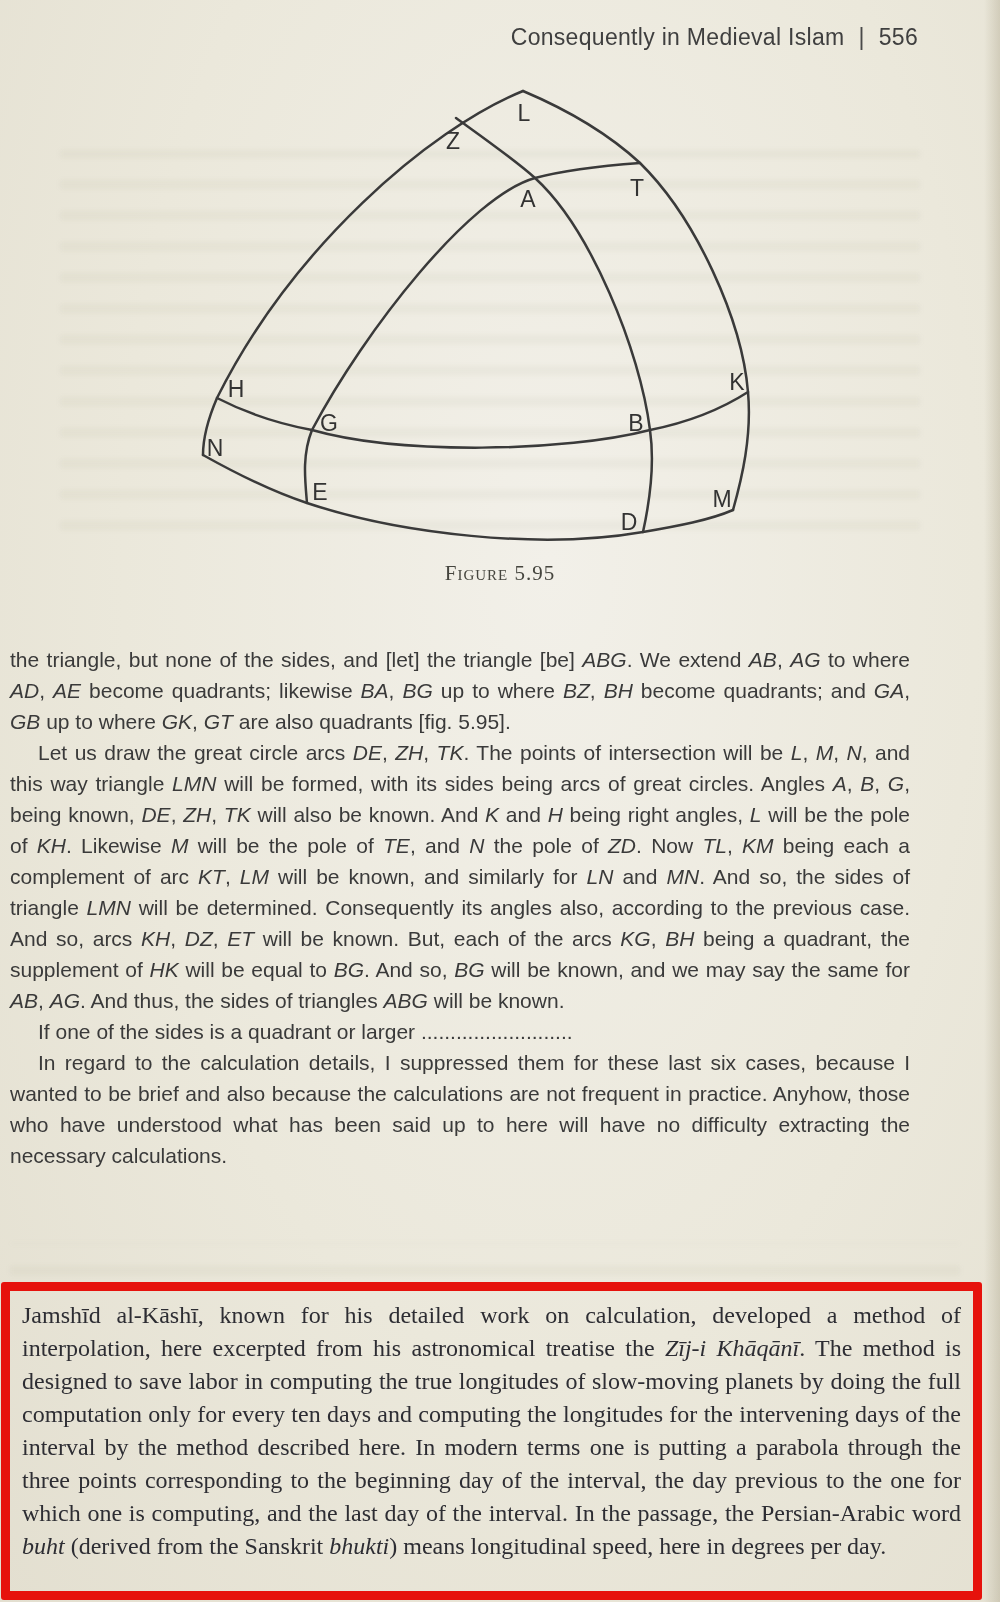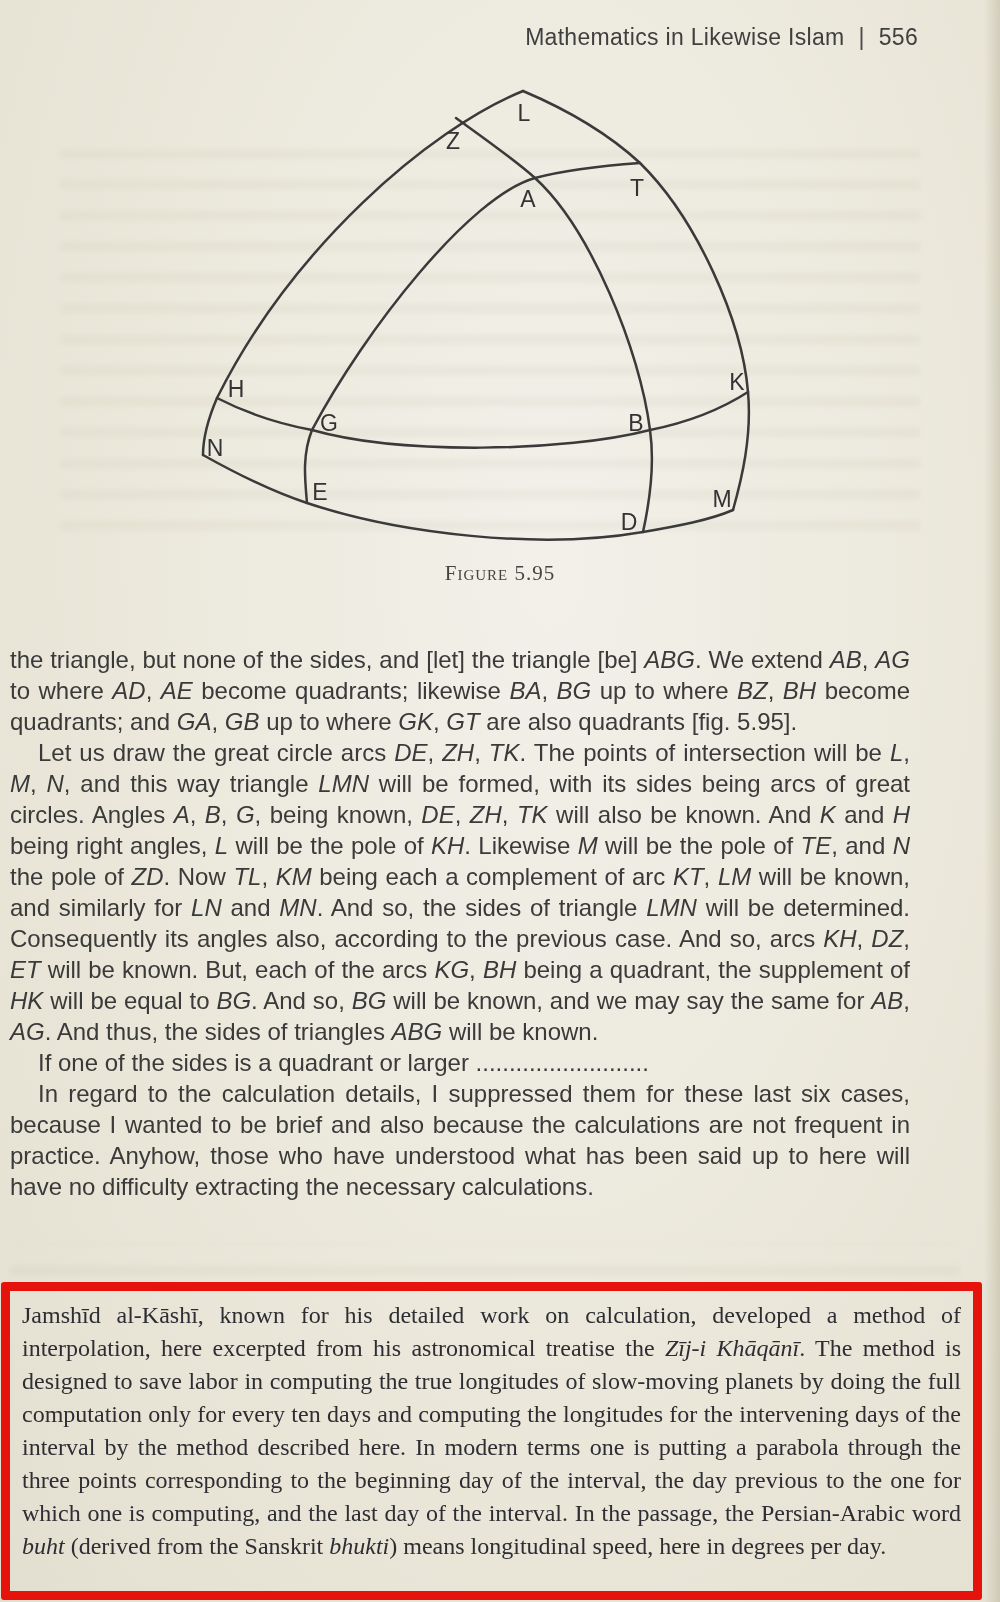--- a/index.html
+++ b/index.html
@@ -21,21 +21,21 @@
   .figure-wrap svg{width:100%;height:100%;display:block;}
   .figure-wrap svg path{fill:none;stroke:#3a3a3a;stroke-width:2.5;stroke-linecap:round;}
   .figure-wrap svg text{font-family:"Liberation Sans",sans-serif;font-size:23px;fill:#333;text-anchor:middle;}
   .caption{
     position:absolute;top:561px;left:0;width:1000px;text-align:center;
     font-family:"Liberation Serif", serif;font-variant:small-caps;
     font-size:21px;letter-spacing:1px;color:#45453e;
   }
   .body-text{
     position:absolute;left:10px;top:644px;width:900px;
-    font-size:24px;line-height:31px;color:#3a3a3a;text-align:justify;
+    font-size:21px;line-height:31px;color:#3a3a3a;text-align:justify;
   }
   .body-text p{margin:0;}
   .body-text p.indent{text-indent:28px;}
   .body-text i{font-style:italic;}
   .excerpt-box{
     position:absolute;left:1px;top:1282px;width:981px;height:318px;
     border:9px solid #e6120c;border-radius:3px;box-sizing:border-box;
     padding:8px 12px 16px 12px;
   }
   .excerpt-text{
@@ -47,21 +47,21 @@
 </head>
 <body>
 
 <div class="page">
 
   <div class="ghost" style="left:60px;top:150px;width:860px;height:380px;"></div>
   <div class="ghost" style="left:10px;top:1243px;width:950px;height:32px;"></div>
   <div class="edge-shade"></div>
 
   <div class="header">
-    <span>Mathematics in Likewise Islam</span><span class="sep">|</span><span>556</span>
+    <span>Consequently in Medieval Islam</span><span class="sep">|</span><span>556</span>
   </div>
 
   <div class="figure-wrap">
     <svg viewBox="0 0 1000 600">
         <path d="M 523 91 C 428 130 292 248 217 398 C 211 412 203 436 203 455" stroke="#3a3a3a"></path>
         <path d="M 523 91 C 575 113 614 139 640 163 C 696 218 742 320 748 392 C 752 436 742 478 733 510" stroke="#3a3a3a"></path>
         <path d="M 203 455 C 237 474 270 491 307 503 C 400 534 540 550 643 532 C 678 526 710 520 733 510" stroke="#3a3a3a"></path>
         <path d="M 456 118 C 485 139 515 160 535 178 C 590 228 640 350 650 430 C 655 465 650 500 643 532" stroke="#3a3a3a"></path>
         <path d="M 640 163 C 600 166 565 170 535 178 C 470 196 365 330 312 430 C 302 455 305 480 307 503" stroke="#3a3a3a"></path>
         <path d="M 217 398 C 248 414 280 424 312 430 C 400 455 565 452 650 430 C 685 423 720 410 748 392" stroke="#3a3a3a"></path>

